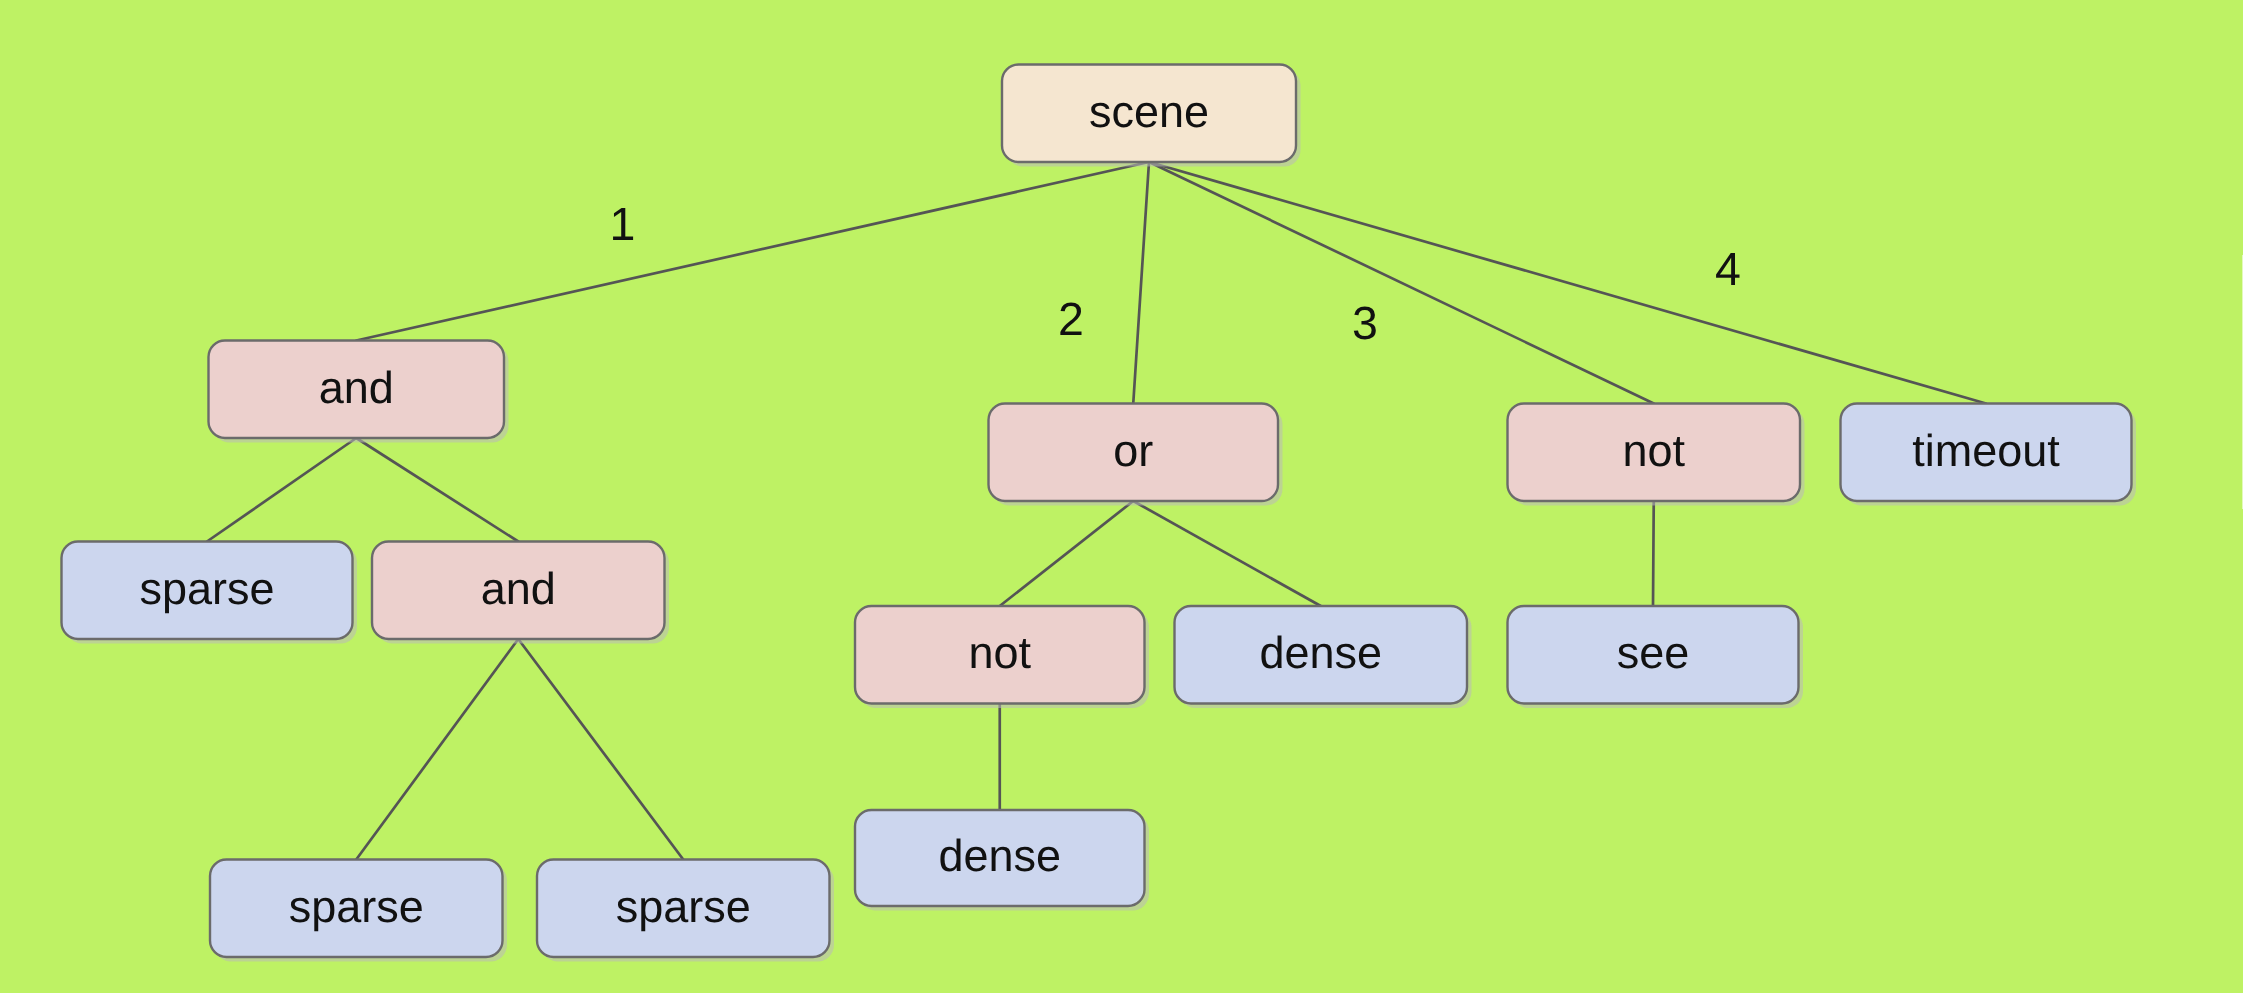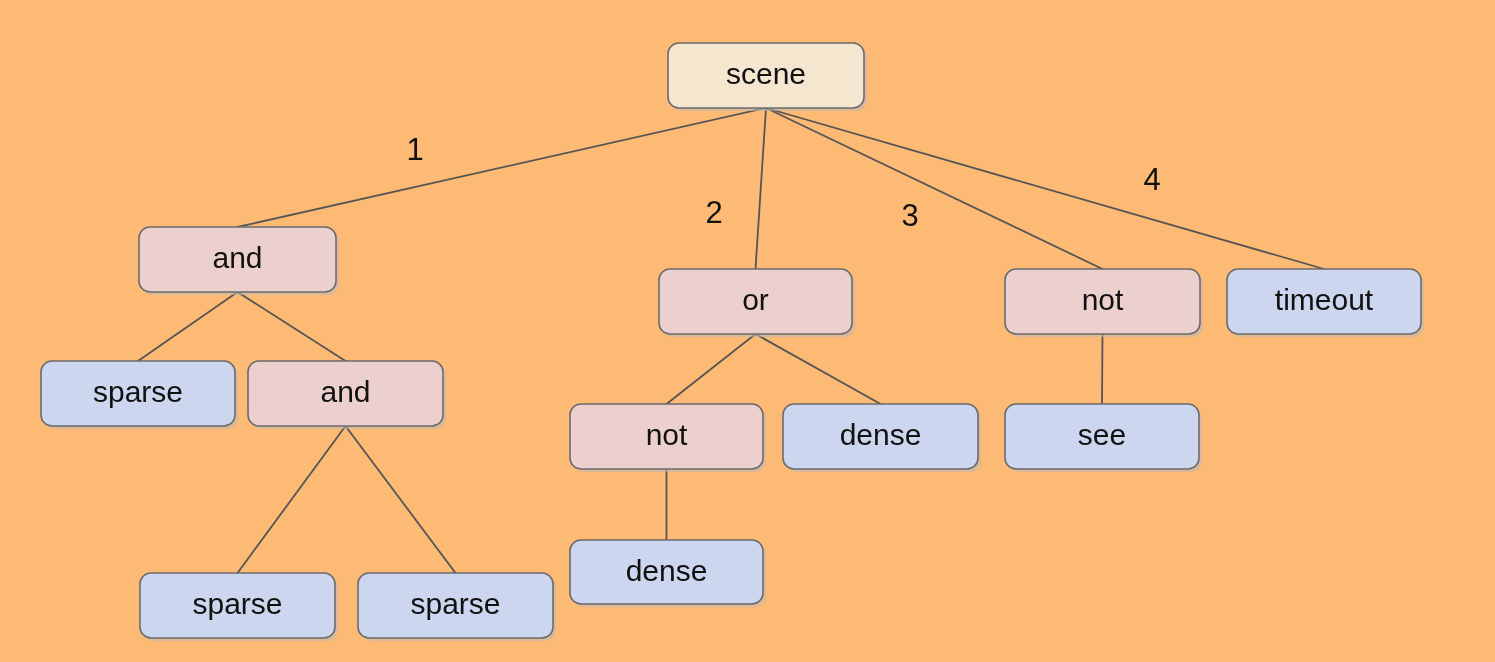--- a/index.html
+++ b/index.html
@@ -50,21 +50,21 @@
     font-family: "Liberation Sans", sans-serif;
     font-size: 31px;
     fill: #111111;
     text-anchor: middle;
     dominant-baseline: middle;
   }
 </style>
 </head>
 <body>
 
-<div id="diagram-root" style="background: #fdba74;">
+<div id="diagram-root" style="background: #bef264;">
   <svg id="tree-svg" viewBox="0 0 1495 662" xmlns="http://www.w3.org/2000/svg">
     <g id="edges-layer">
         <line x1="766" y1="108" x2="237.5" y2="227" class="edge-line" stroke="#555555"></line>
         <line x1="766" y1="108" x2="755.5" y2="269" class="edge-line" stroke="#555555"></line>
         <line x1="766" y1="108" x2="1102.5" y2="269" class="edge-line" stroke="#555555"></line>
         <line x1="766" y1="108" x2="1324" y2="269" class="edge-line" stroke="#555555"></line>
         <line x1="237.5" y1="292" x2="138" y2="361" class="edge-line" stroke="#555555"></line>
         <line x1="237.5" y1="292" x2="345.5" y2="361" class="edge-line" stroke="#555555"></line>
         <line x1="345.5" y1="426" x2="237.5" y2="573" class="edge-line" stroke="#555555"></line>
         <line x1="345.5" y1="426" x2="455.5" y2="573" class="edge-line" stroke="#555555"></line>

